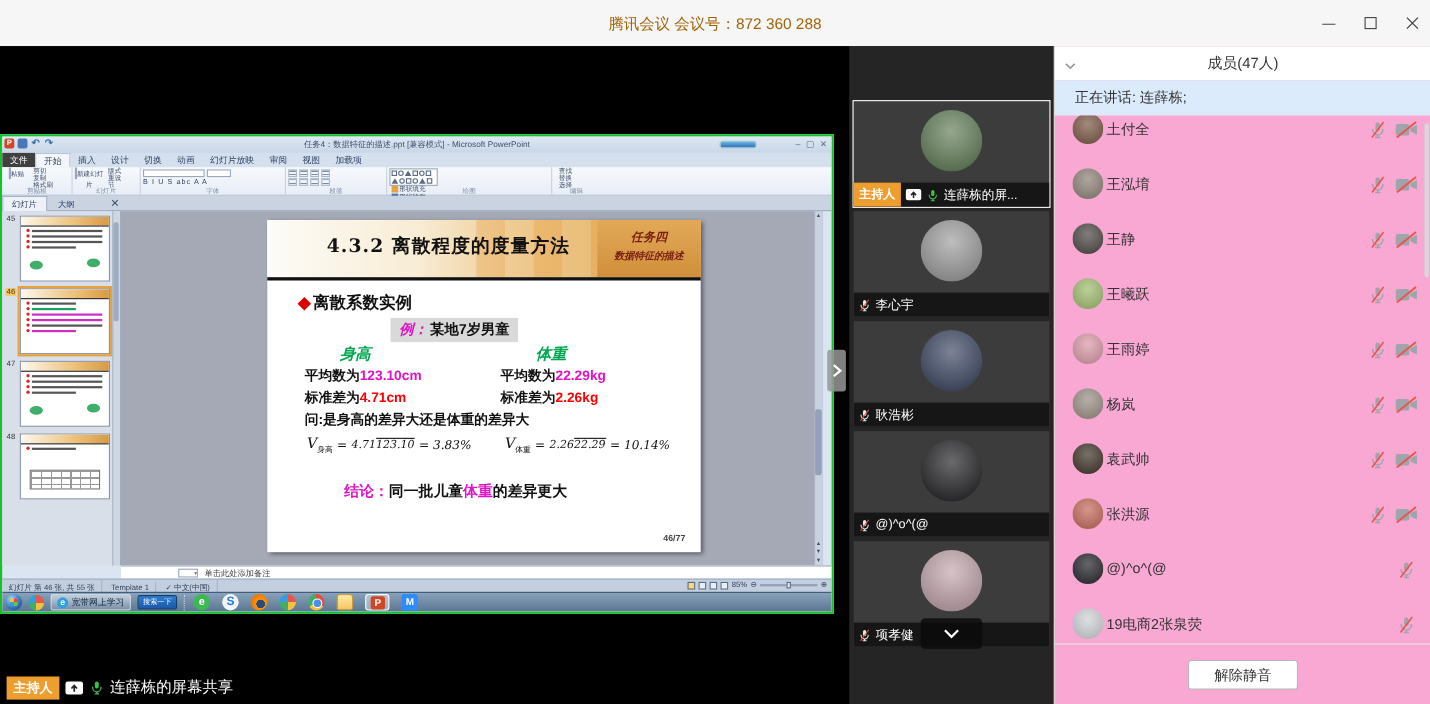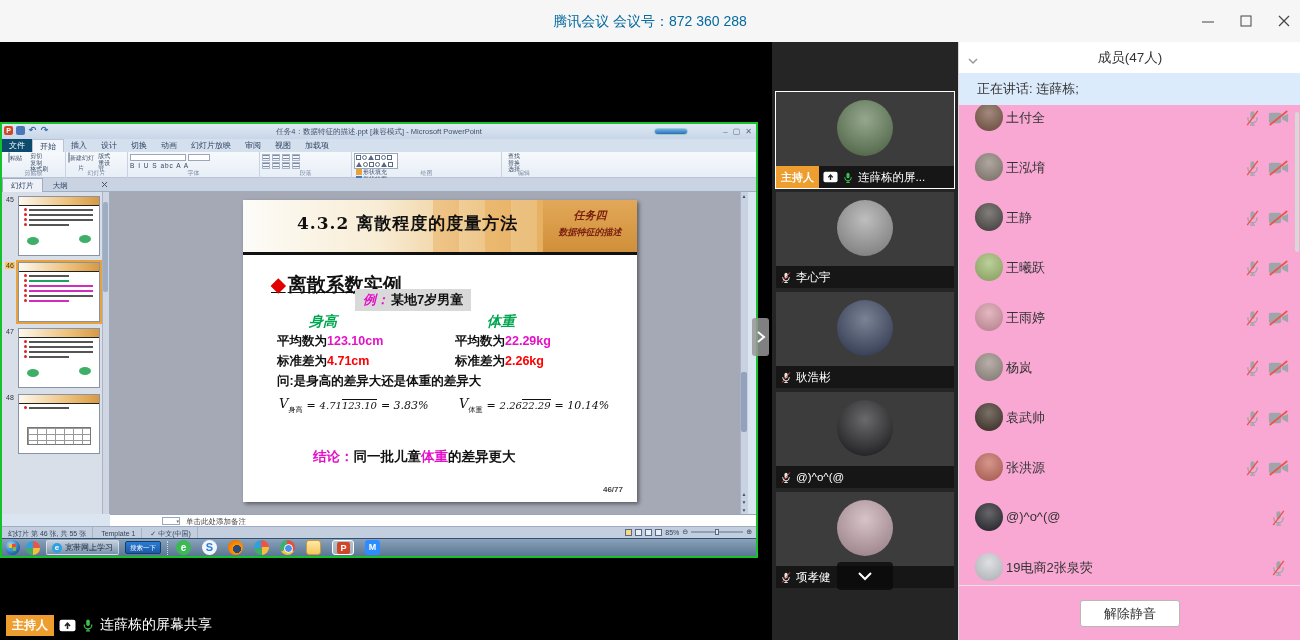--- a/index.html
+++ b/index.html
@@ -2,21 +2,21 @@
 <html><head>
 <meta charset="utf-8">
 <style>
   * { margin:0; padding:0; box-sizing:border-box; }
   html,body { width:1300px; height:640px; background:#000; }
   body { font-family:"Liberation Sans", sans-serif; }
   .app { position:relative; width:1300px; height:640px; overflow:hidden; background:#000; }
 
   
   .titlebar { position:absolute; left:0; top:0; width:1300px; height:42px; background:#f6f6f6; }
-  .tb-title { position:absolute; left:0; top:0; width:100%; height:42px; line-height:42px; text-align:center; font-size:14px; color:#0369a1; }
+  .tb-title { position:absolute; left:0; top:0; width:100%; height:42px; line-height:42px; text-align:center; font-size:14px; color:#a16207; }
   .win-ctrls { position:absolute; right:8px; top:0; height:42px; display:flex; align-items:center; gap:22px; }
   .wc { width:16px; height:16px; display:flex; align-items:center; justify-content:center; cursor:pointer; }
 
   
   .share-region { position:absolute; left:0; top:42px; width:772px; height:598px; background:#000; }
 
   
   .desktop { position:absolute; left:0; top:80px; width:758px; height:436px; border:2px solid #16c22c; background:#dbe5f1; overflow:hidden; }
   .d-in { position:relative; width:754px; height:432px; font-size:8px; }
 
@@ -27,21 +27,21 @@
   .qi.ppt { background:#d04727; }
   .qi.save { background:#4a77b8; }
   .qi.undo,.qi.redo { background:transparent; color:#3a6ea8; font-size:9px; line-height:8px; }
   .ppt-title { position:absolute; left:0; top:0; width:100%; height:15px; line-height:15px; text-align:center; font-size:7.5px; color:#41506b; }
   .blue-pill { position:absolute; right:68px; top:4px; width:34px; height:7px; border-radius:4px; background:linear-gradient(#6fb1e8,#2d6fb4); border:1px solid #9cc; }
   .ppt-winctrl { position:absolute; right:4px; top:3px; display:flex; gap:5px; color:#5a6a82; font-size:8px; line-height:9px; }
 
   
   .ppt-tabs { position:absolute; left:0; top:15px; width:754px; height:13px; background:#d5e0ee; display:flex; align-items:flex-end; }
   .ppt-tab { font-size:8px; color:#2e4464; padding:1px 7px; height:13px; line-height:11px; }
-  .ppt-tab.file { background:#0c4a6e; color:#fff; }
+  .ppt-tab.file { background:#404040; color:#fff; }
   .ppt-tab.active { background:#f3f6fb; border:1px solid #b9c4d4; border-bottom:none; color:#2e4464; }
 
   
   .ribbon { position:absolute; left:0; top:28px; width:754px; height:26px; background:linear-gradient(#f6f9fc,#e8eef7); border-bottom:1px solid #b9c4d4; display:flex; }
   .rgroup { position:relative; height:26px; border-right:1px solid #c9d2e0; padding:1px 2px 7px 2px; }
   .g-label { position:absolute; left:0; bottom:0; width:100%; text-align:center; font-size:6px; color:#7d8ca3; }
   .bigbtn { display:inline-block; vertical-align:top; text-align:center; width:22px; }
   .bigicon { width:13px; height:12px; margin:0 auto; border:1px solid #9aa7ba; background:#fff; border-radius:1px; }
   .bigicon.clip { background:linear-gradient(#f7e6c2,#e8c98a); }
   .biglabel { font-size:6px; color:#3e4e68; }
@@ -93,37 +93,37 @@
   .slide { position:absolute; left:133px; top:8px; width:394px; height:302px; background:#fff; box-shadow:2px 2px 4px rgba(0,0,0,.45); }
   .s-head { position:absolute; left:0; top:0; width:394px; height:52px;
     background:linear-gradient(90deg,#fdfcf8 0%,#f8ecd4 35%,#edc586 62%,#dda450 100%); }
   .s-checks { position:absolute; right:94px; top:0; width:110px; height:52px;
     background:repeating-linear-gradient(90deg, rgba(230,160,70,.35) 0 26px, rgba(240,200,140,.25) 26px 52px); }
   .s-title { position:absolute; left:10px; top:12px; font-size:17px; font-weight:bold; color:#111; font-family:"DejaVu Serif", serif; letter-spacing:1px;margin-left:44px; }
   .s-corner { position:absolute; right:0; top:0; width:94px; height:52px; background:linear-gradient(#e2a958,#d08f3a); text-align:center; padding-top:8px; }
   .s-corner .c1 { font-size:11px; color:#7a1f10; font-style:italic; font-weight:bold; }
   .s-corner .c2 { font-size:9px; color:#7a1f10; font-style:italic; font-weight:bold; margin-top:3px; }
   .s-rule { position:absolute; left:0; top:52px; width:394px; height:3px; background:#111; }
-  .s-bullet { position:absolute; left:28px; top:72px; font-size:19px; font-weight:bold; color:#111;text-decoration:underline; }
+  .s-bullet { position:absolute; left:28px; top:66px; font-size:15px; font-weight:bold; color:#111; }
   .s-bullet .dia { color:#e00000; margin-right:2px; }
   .s-example { position:absolute; left:112px; top:89px; background:#d9d9d9; padding:2px 8px; font-size:13px; font-weight:bold; color:#111; }
   .s-example .lab { color:#e312c7; font-style:italic; margin-right:2px; }
   .colhead { position:absolute; top:113px; font-size:14px; font-weight:bold; font-style:italic; color:#00a650; }
   .ch1 { left:66px; } .ch2 { left:244px; }
   .sline { position:absolute; font-size:12.5px; font-weight:bold; color:#111; white-space:nowrap; }
   .v-m { color:#e312c7; } .v-r { color:#fe0000; }
   .s-question { position:absolute; left:34px; top:173px; font-size:12.5px; font-weight:bold; color:#111; }
   .formula { position:absolute; top:196px; display:flex; align-items:center; gap:4px; font-family:"DejaVu Serif", serif; font-style:italic; color:#111; }
   .f1 { left:36px; } .f2 { left:216px; }
   .fv { font-size:13px; }
   .fv sub { font-size:7px; font-style:normal; }
   .frac { display:inline-block; text-align:center; font-size:10px; line-height:11px; }
   .frac .fd { border-top:1px solid #111; }
   .feq { font-size:11px; }
-  .s-conc { position:absolute; left:70px; top:238px; width:210px; font-size:13.5px; font-weight:bold; color:#111; line-height:17px;margin-top:10px; }
+  .s-conc { position:absolute; left:70px; top:238px; width:210px; font-size:13.5px; font-weight:bold; color:#111; line-height:17px; }
   .s-conc .lab, .s-conc .hl { color:#e312c7; }
   .s-page { position:absolute; right:14px; bottom:8px; font-size:8px; font-weight:bold; color:#444; }
   .sa-scroll { position:absolute; right:0; top:0; width:8px; height:322px; background:#c8d2e0; border-left:1px solid #aab4c6; }
   .sa-thumb { position:absolute; right:1px; top:180px; width:6px; height:60px; background:#93a2ba; border-radius:2px; }
   .sa-btn { position:absolute; right:0; width:8px; height:8px; font-size:5px; color:#41506b; text-align:center; line-height:8px; }
 
   
   .notes-row { position:absolute; left:108px; top:390px; width:646px; height:12px; background:#fff; border-top:1px solid #98a6bb; }
   .notes-combo { position:absolute; left:52px; top:2px; width:18px; height:8px; background:#fff; border:1px solid #9aa7ba; font-size:5px; color:#666; text-align:right; }
   .notes-text { position:absolute; left:76px; top:2px; font-size:7.5px; color:#444; }

